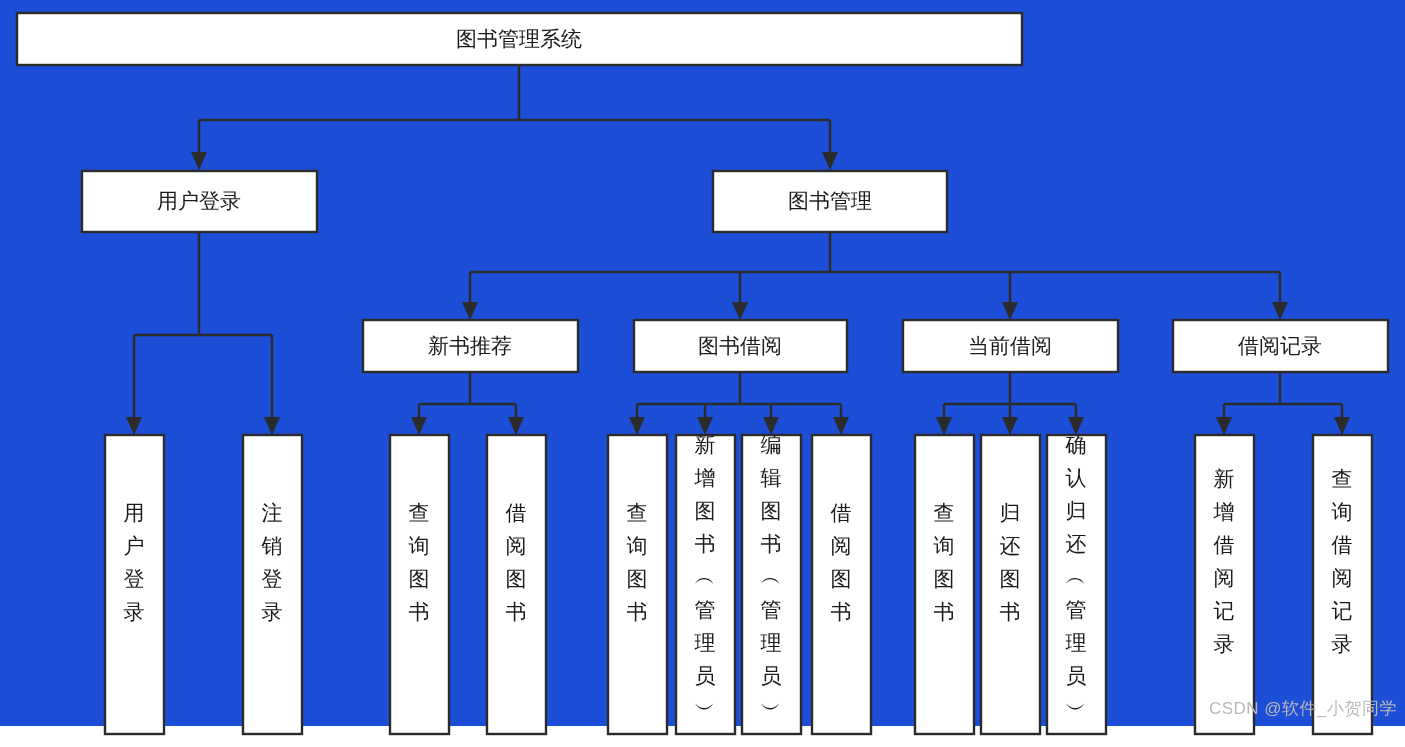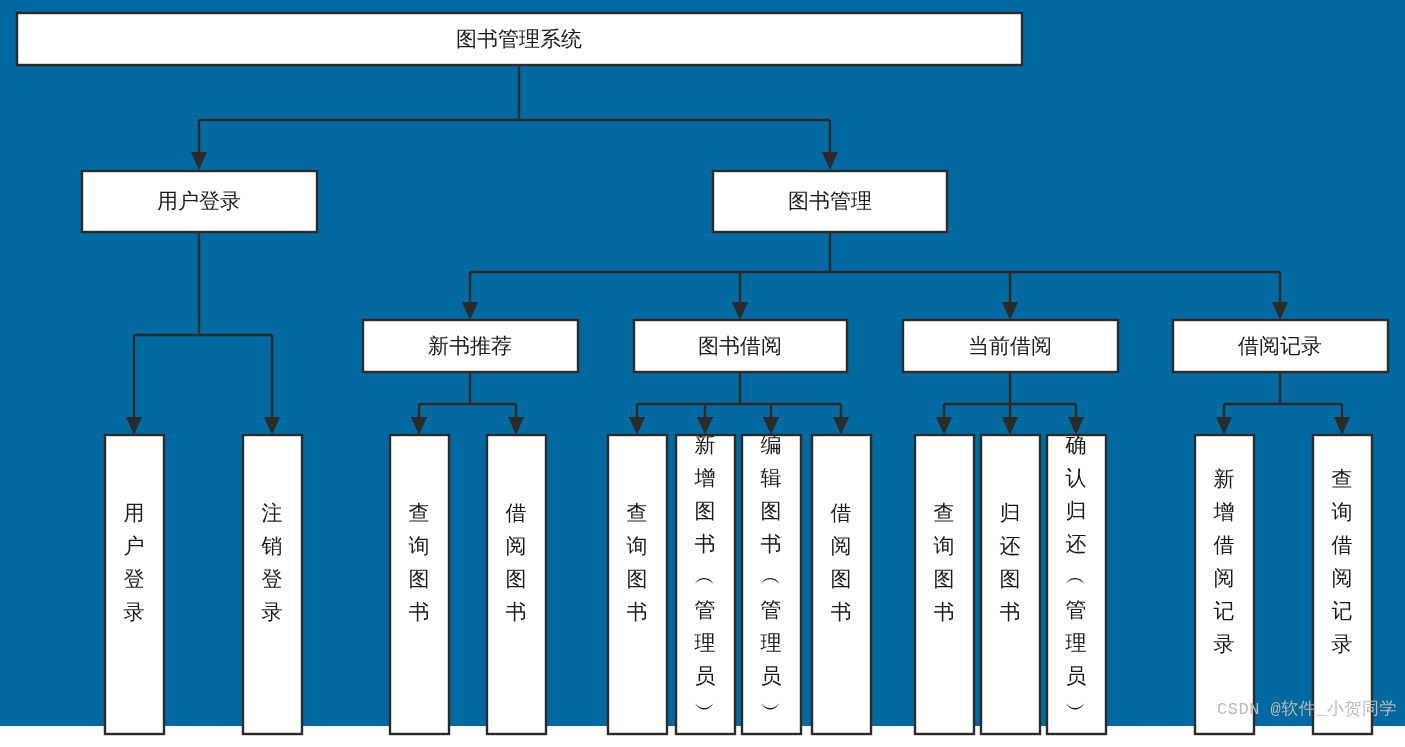--- a/index.html
+++ b/index.html
@@ -12,21 +12,21 @@
     width: 1405px;
     height: 747px;
     overflow: hidden;
     font-family: "Liberation Sans", "DejaVu Sans", sans-serif;
     position: relative;
   }
   #diagram-root {
     position: relative;
     width: 1405px;
     height: 726px;
-    background: #0369a1;
+    background: #1d4ed8;
   }
   svg#tree-svg {
     position: absolute;
     left: 0;
     top: 0;
     width: 1405px;
     height: 747px;
     display: block;
   }
   .node-box {
@@ -55,21 +55,21 @@
   .node-label-v {
     font-family: "Liberation Sans", "DejaVu Sans", sans-serif;
     font-size: 21px;
     fill: #1a1a1a;
     text-anchor: middle;
   }
   .watermark {
     position: absolute;
     right: 8px;
     bottom: 6px;
-    font-family: Liberation Mono, monospace;
+    font-family: Liberation Sans, sans-serif;
     font-size: 17px;
     color: #b9b9b9;
     letter-spacing: 0.5px;
     user-select: none;
     white-space: pre;
   }
 </style>
 </head>
 <body>
 

